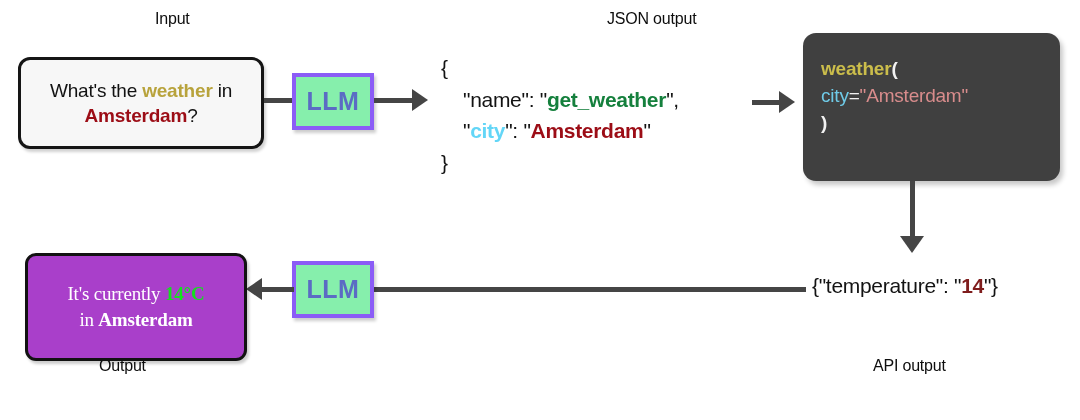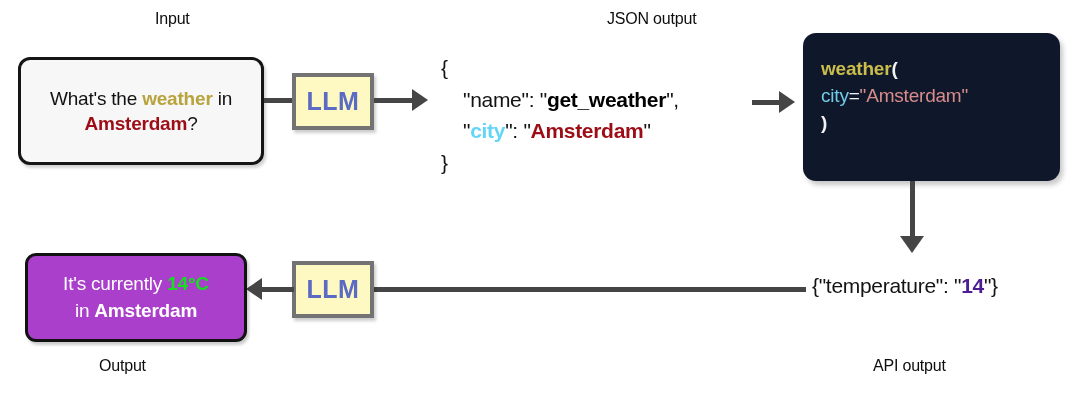--- a/index.html
+++ b/index.html
@@ -33,21 +33,21 @@
   .caption b {
     font-weight: 400;
   }
 
   
   .input-box {
     position: absolute;
     left: 18px;
     top: 57px;
     width: 246px;
-    height: 108px;
+    height: 92px;
     box-sizing: border-box;
     background: #f7f7f7;
     border: 3px solid #151515;
     border-radius: 12px;
     display: flex;
     align-items: center;
     justify-content: center;
     text-align: center;
     padding: 4px 10px;
     box-shadow: 2px 3px 3px rgba(0,0,0,0.18);
@@ -58,22 +58,22 @@
     color: #121212;
     letter-spacing: -0.2px;
   }
   .kw-weather { color: #b8a33c; font-weight: 700; }
   .kw-city-red { color: #9c0d16; font-weight: 700; }
 
   
   .llm-box {
     position: absolute;
     box-sizing: border-box;
-    background: #fef9c3;
-    border: 4px solid #737373;
+    background: #86efac;
+    border: 4px solid #8b5cf6;
     display: flex;
     align-items: center;
     justify-content: center;
     box-shadow: 2px 3px 3px rgba(0,0,0,0.2);
   }
   .llm-box .llm-label {
     font-size: 25px;
     font-weight: 700;
     color: #5b6bc4;
     letter-spacing: 0.5px;
@@ -86,33 +86,33 @@
     position: absolute;
     left: 441px;
     top: 52px;
     font-size: 21px;
     line-height: 1.5;
     color: #131313;
     letter-spacing: -0.3px;
     white-space: nowrap;
   }
   .json-block .indent { padding-left: 22px; }
-  .j-val-yellow { color: #000000; font-weight: 700; }
+  .j-val-yellow { color: #15803d; font-weight: 700; }
   .j-key-cyan   { color: #63d6f7; font-weight: 700; }
   .j-val-red    { color: #9c0d16; font-weight: 700; }
 
   
   .code-box {
     position: absolute;
     left: 803px;
     top: 33px;
     width: 257px;
     height: 148px;
     box-sizing: border-box;
-    background: #0f172a;
+    background: #404040;
     border-radius: 13px;
     padding: 23px 0 0 18px;
     box-shadow: 3px 4px 5px rgba(0,0,0,0.22);
   }
   .code-text {
     font-size: 19px;
     line-height: 1.42;
     color: #f0f0f0;
     letter-spacing: -0.2px;
     white-space: nowrap;
@@ -126,39 +126,40 @@
   
   .api-text {
     position: absolute;
     left: 812px;
     top: 274px;
     font-size: 21px;
     color: #131313;
     letter-spacing: -0.3px;
     white-space: nowrap;
   }
-  .a-num { color: #4c1d95; font-weight: 700; }
+  .a-num { color: #7f1d1d; font-weight: 700; }
 
   
   .output-box {
     position: absolute;
     left: 25px;
     top: 253px;
     width: 222px;
-    height: 89px;
+    height: 108px;
     box-sizing: border-box;
     background: #a93fca;
     border: 3px solid #121212;
     border-radius: 11px;
     display: flex;
     align-items: center;
     justify-content: center;
     text-align: center;
     padding: 4px 8px;
     box-shadow: 2px 3px 3px rgba(0,0,0,0.2);
+    font-family: Liberation Serif, serif;
   }
   .output-text {
     font-size: 19px;
     line-height: 1.38;
     color: #ffffff;
     letter-spacing: -0.2px;
   }
   .o-temp { color: #14e01f; font-weight: 700; }
   .o-city { color: #ffffff; font-weight: 700; }
 

